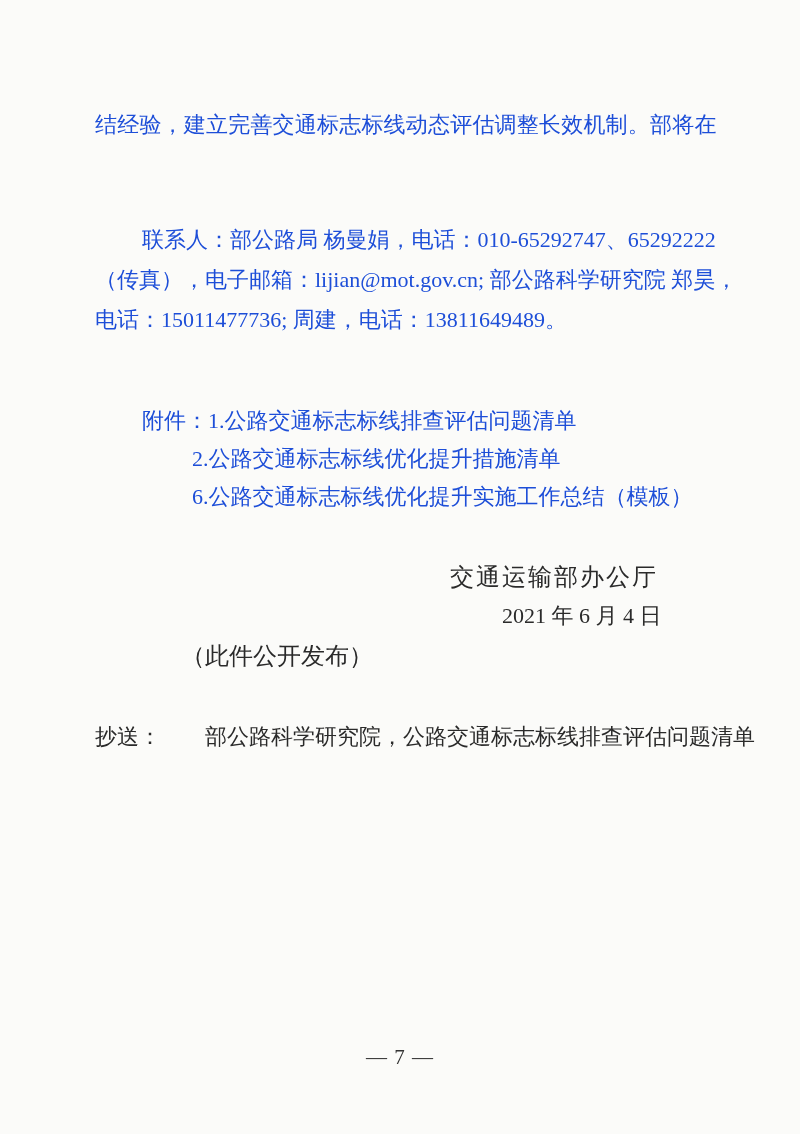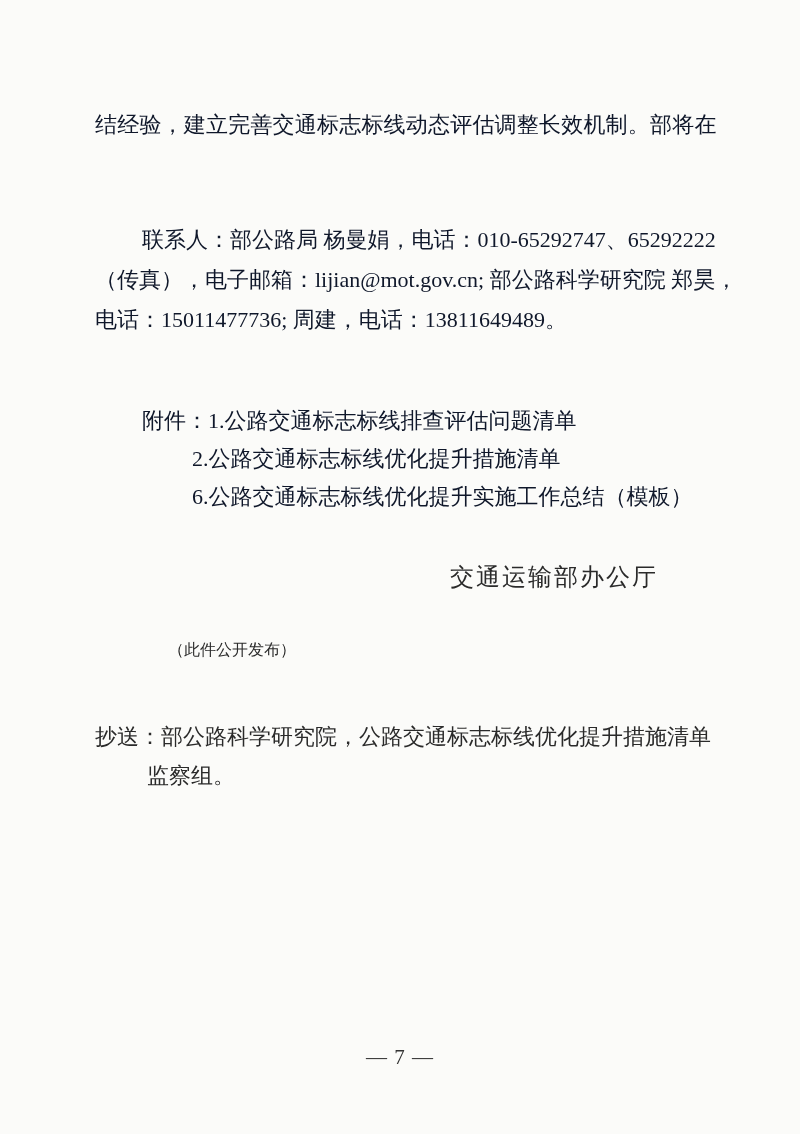--- a/index.html
+++ b/index.html
@@ -12,21 +12,21 @@
     position: relative;
     width: 800px;
     height: 1134px;
     background: #fbfbf9;
     color: #2a2a2a;
     overflow: hidden;
   }
   .txt-line {
     white-space: nowrap;
     font-size: 22px;
-    color: #0f172a;
+    color: #1d4ed8;
   }
   .para-continuation {
     position: absolute;
     left: 95px;
     top: 103px;
     width: 622px;
   }
   .para-continuation .txt-line { line-height: 43px; letter-spacing: 0.2px; }
   .contact-block {
     position: absolute;
@@ -54,33 +54,33 @@
   }
   .signature-date {
     position: absolute;
     left: 502px;
     top: 601px;
     font-size: 22px;
     white-space: nowrap;
   }
   .release-note {
     position: absolute;
-    left: 168px;
+    left: 181px;
     top: 640px;
-    font-size: 16px;
+    font-size: 24px;
     white-space: nowrap;
   }
   .cc-block {
     position: absolute;
     left: 95px;
     top: 717px;
     width: 625px;
     font-size: 22px;
   }
-  .cc-block .cc-row { display: flex; line-height: 39px; white-space: nowrap; }
+  .cc-block .cc-row { display: flex; line-height: 39px; white-space: nowrap; gap: 44px; }
   .cc-block .cc-wrap { margin-left: 52px; line-height: 39px; white-space: nowrap; }
   .page-number {
     position: absolute;
     left: 0;
     right: 0;
     top: 1045px;
     text-align: center;
     font-size: 21px;
     color: #333;
     letter-spacing: 1px;
@@ -105,26 +105,26 @@
     <div class="txt-line first-row">
       <span>附件：</span>
       <span>1.公路交通标志标线排查评估问题清单</span>
     </div>
     <div class="txt-line hang">2.公路交通标志标线优化提升措施清单</div>
     <div class="txt-line hang">6.公路交通标志标线优化提升实施工作总结（模板）</div>
   </div>
 
   <div class="signature-issuer">交通运输部办公厅</div>
 
+  <div class="signature-date">2021 年 6 月 4 日</div>
 
   <div class="release-note">（此件公开发布）</div>
 
   <div class="cc-block">
     <div class="cc-row">
       <span>抄送：</span>
-      <span>部公路科学研究院，公路交通标志标线优化提升措施清单</span>
+      <span>部公路科学研究院，公路交通标志标线排查评估问题清单</span>
     </div>
-    <div class="cc-wrap">监察组。</div>
   </div>
 
   <div class="page-number">— 7 —</div>
 
 </div>
 
 </body></html>

